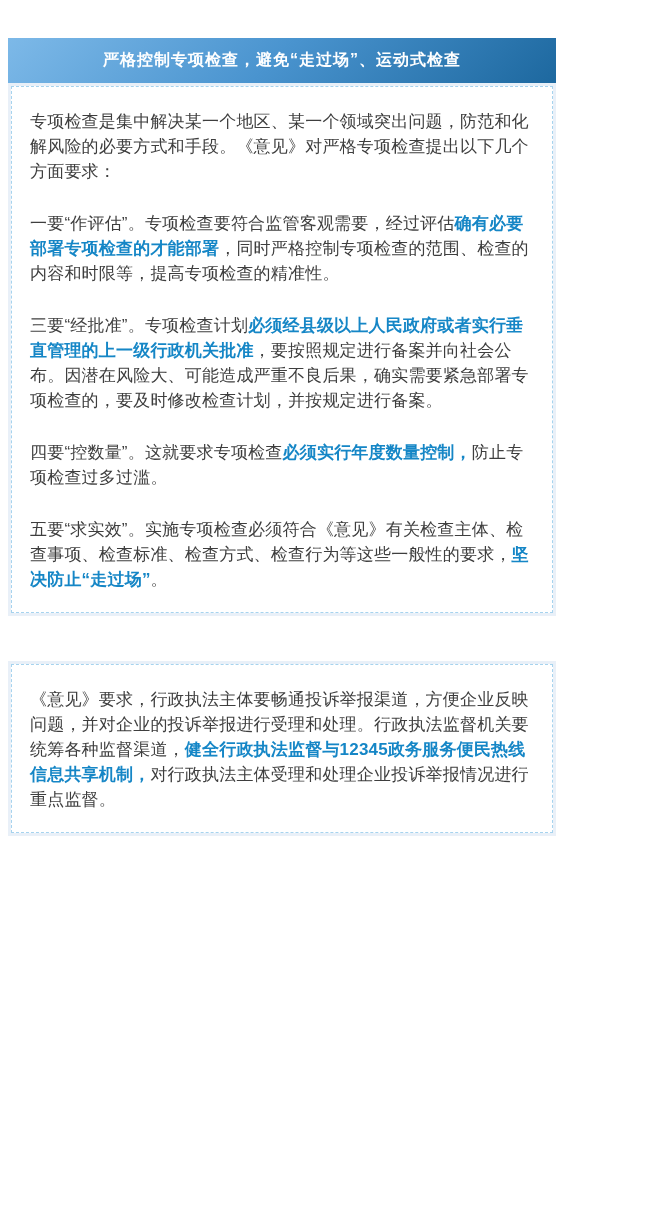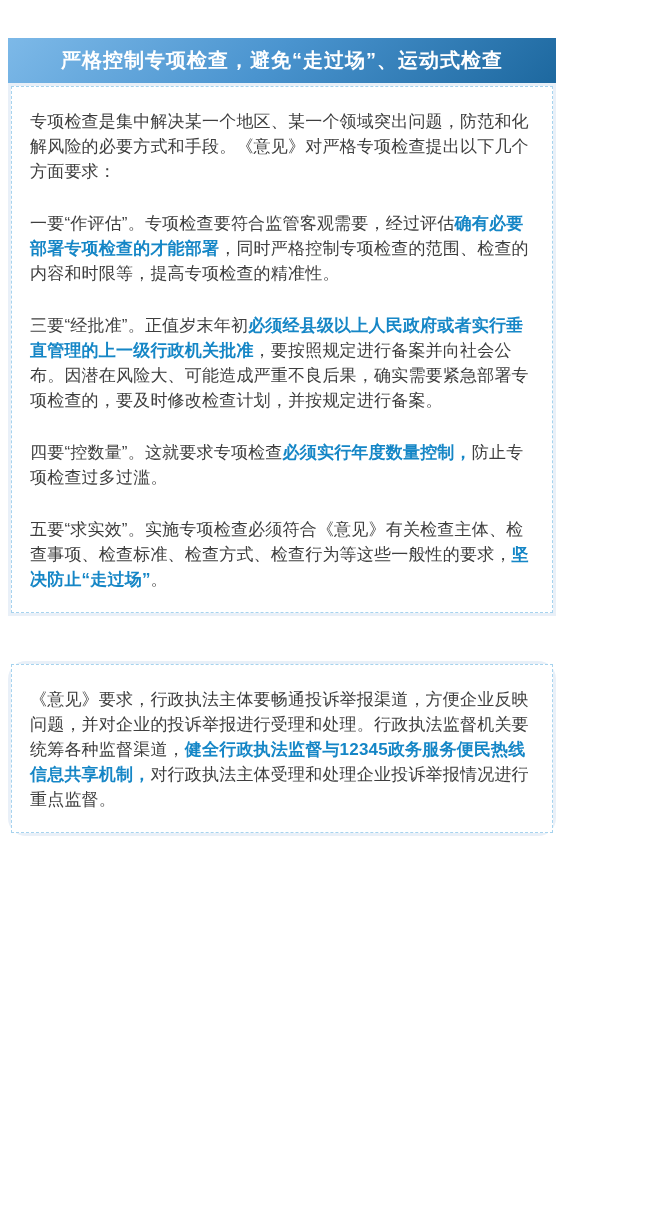--- a/index.html
+++ b/index.html
@@ -20,31 +20,31 @@
   .banner {
     height: 45px;
     display: flex;
     align-items: center;
     justify-content: center;
     background: linear-gradient(135deg, var(--banner-from, #7db9e8) 0%, #4a94cf 48%, var(--banner-to, #1d689f) 100%);
   }
   .banner h2 {
     margin: 0;
     color: var(--banner-text, #ffffff);
-    font-size: 20px;
+    font-size: 16px;
     font-weight: bold;
     letter-spacing: 1px;
     text-align: left;
   }
   .card {
     background: var(--card-bg, #e9f0f8);
     padding: 3px;
     margin-bottom: 45px;
   }
-  section.block:last-child .card { margin-bottom: 12px; border-radius: 18px; }
+  section.block:last-child .card { margin-bottom: 12px; }
   .dashed {
     border: 1px dashed var(--dash, #a6d3ee);
     background: #ffffff;
     padding: 22px 18px 20px 18px;
   }
   .dashed p {
     margin: 0 0 27px 0;
     font-size: 17px;
     line-height: 25px;
     color: var(--body-text, #3e3e3e);
@@ -62,21 +62,21 @@
 <div class="page">
 
   <section class="block">
     <div class="banner">
       <h2>严格控制专项检查，避免“走过场”、运动式检查</h2>
     </div>
     <div class="card">
       <div class="dashed">
           <p><span>专项检查是集中解决某一个地区、某一个领域突出问题，防范和化解风险的必要方式和手段。《意见》对严格专项检查提出以下几个方面要求：</span></p>
           <p><span>一要“作评估”。专项检查要符合监管客观需要，经过评估</span><strong class="hl">确有必要部署专项检查的才能部署</strong><span>，同时严格控制专项检查的范围、检查的内容和时限等，提高专项检查的精准性。</span></p>
-          <p><span>三要“经批准”。正值岁末年初</span><strong class="hl">必须经县级以上人民政府或者实行垂直管理的上一级行政机关批准</strong><span>，要按照规定进行备案并向社会公布。因潜在风险大、可能造成严重不良后果，确实需要紧急部署专项检查的，要及时修改检查计划，并按规定进行备案。</span></p>
+          <p><span>三要“经批准”。专项检查计划</span><strong class="hl">必须经县级以上人民政府或者实行垂直管理的上一级行政机关批准</strong><span>，要按照规定进行备案并向社会公布。因潜在风险大、可能造成严重不良后果，确实需要紧急部署专项检查的，要及时修改检查计划，并按规定进行备案。</span></p>
           <p><span>四要“控数量”。这就要求专项检查</span><strong class="hl">必须实行年度数量控制，</strong><span>防止专项检查过多过滥。</span></p>
           <p><span>五要“求实效”。实施专项检查必须符合《意见》有关检查主体、检查事项、检查标准、检查方式、检查行为等这些一般性的要求，</span><strong class="hl">坚决防止“走过场”</strong><span>。</span></p>
         </div>
     </div>
   </section>
 
   <section class="block">
     <div class="card">
       <div class="dashed">
           <p><span>《意见》要求，行政执法主体要畅通投诉举报渠道，方便企业反映问题，并对企业的投诉举报进行受理和处理。行政执法监督机关要统筹各种监督渠道，</span><strong class="hl">健全行政执法监督与12345政务服务便民热线信息共享机制，</strong><span>对行政执法主体受理和处理企业投诉举报情况进行重点监督。</span></p>

